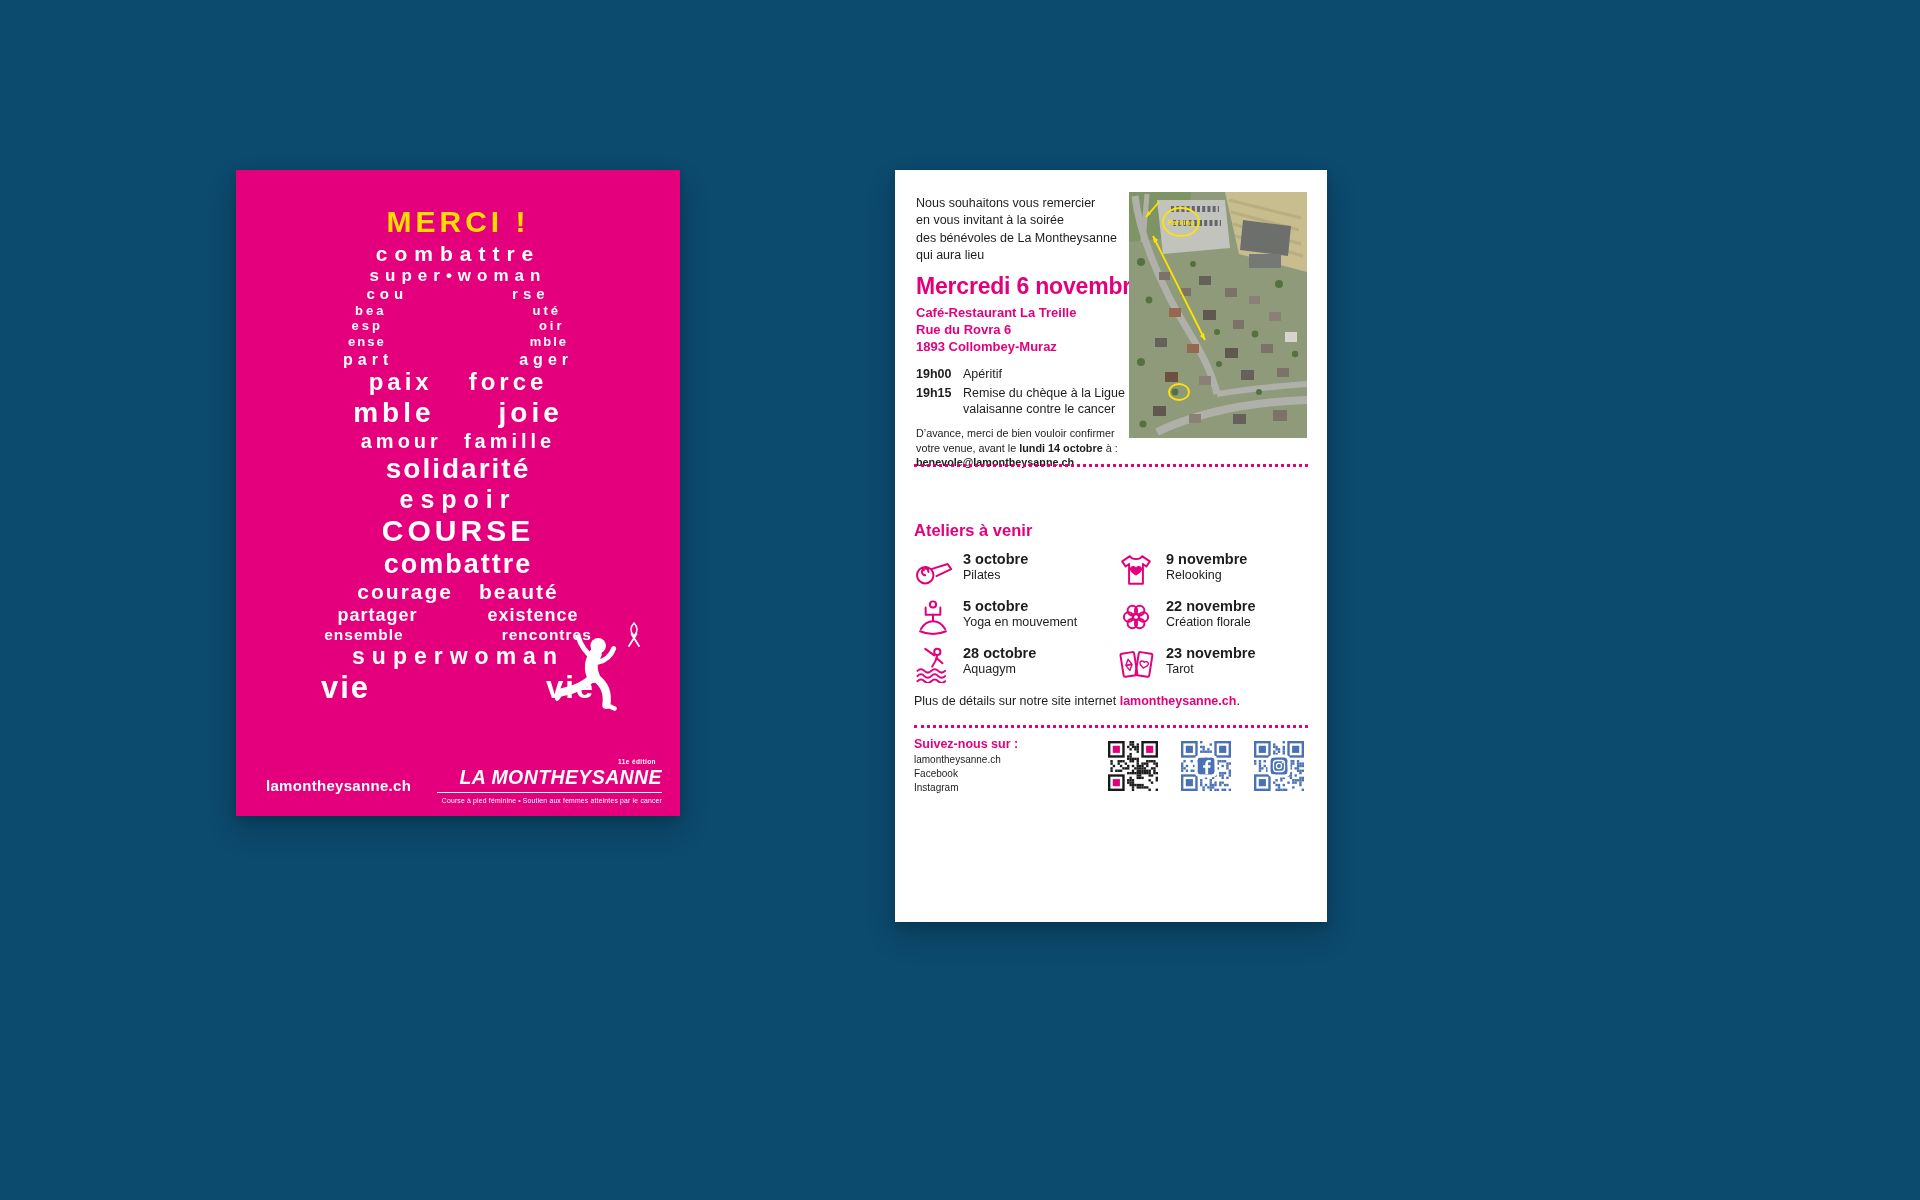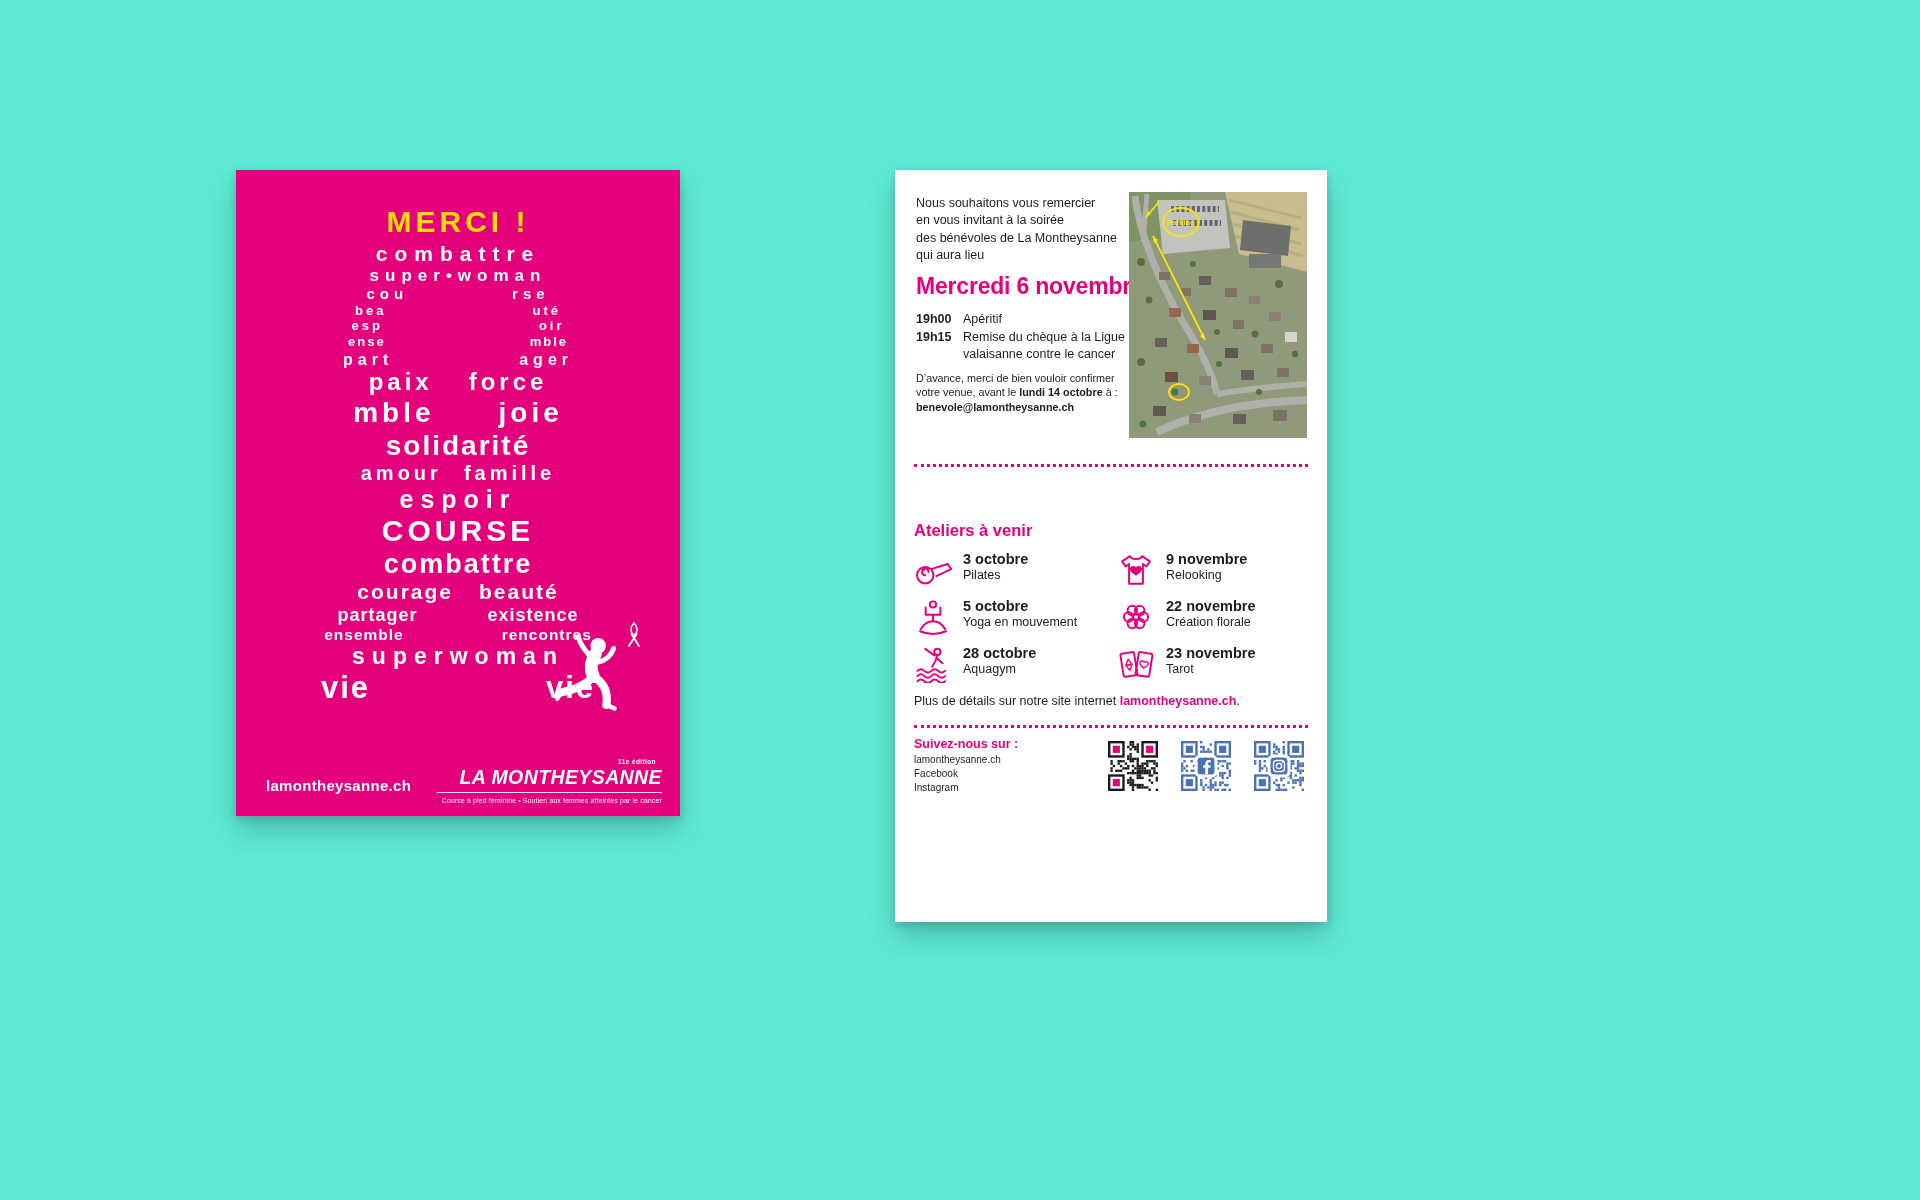--- a/index.html
+++ b/index.html
@@ -1,18 +1,18 @@
 <!DOCTYPE html>
 <html><head>
 <meta charset="utf-8">
 <style>
   * { box-sizing: border-box; margin: 0; padding: 0; }
   html,body { width:100%; height:100%; }
   body { font-family: "Liberation Sans", sans-serif; background:#ededec; }
-  .stage { position:relative; width:1920px; height:1200px; background:#5eead4; overflow:hidden; }
+  .stage { position:relative; width:1920px; height:1200px; background:#0c4a6e; overflow:hidden; }
 
   .flyer { position:absolute; box-shadow: 0 14px 28px rgba(0,0,0,.20), 0 3px 8px rgba(0,0,0,.14); }
 
   
   .flyer-left { left:236px; top:170px; width:444px; height:646px; background:#e4007c; color:#fff; }
   .cloud { position:absolute; left:0; top:34px; width:100%; text-align:center; font-weight:700; }
   .cloud .row { display:flex; justify-content:center; align-items:baseline; white-space:nowrap; line-height:1.12; margin:1px 0; }
   .row span { display:inline-block; }
   .merci   { color:#ffdc00; font-size:30px; letter-spacing:4px; margin-bottom:3px !important; }
   .c1  { font-size:21px;   letter-spacing:7px; }
@@ -130,26 +130,26 @@
           <span>ager</span>
         </div>
       <div class="row c8">
           <span>paix</span>
           <span>force</span>
         </div>
       <div class="row c9">
           <span>mble</span>
           <span>joie</span>
         </div>
-      <div class="row c11">
-          <span>solidarité</span>
-        </div>
       <div class="row c10">
           <span>amour</span>
           <span>famille</span>
+        </div>
+      <div class="row c11">
+          <span>solidarité</span>
         </div>
       <div class="row c12">
           <span>espoir</span>
         </div>
       <div class="row c13">
           <span>COURSE</span>
         </div>
       <div class="row c14">
           <span>combattre</span>
         </div>
@@ -204,20 +204,25 @@
   <section class="flyer flyer-right">
 
     <div class="rf-left-col">
       <div class="rf-intro">
         <div>Nous souhaitons vous remercier</div>
         <div>en vous invitant à la soirée</div>
         <div>des bénévoles de La Montheysanne</div>
         <div>qui aura lieu</div>
       </div>
       <h1 class="rf-date">Mercredi 6 novembre</h1>
+      <div class="rf-venue">
+        <div>Café-Restaurant La Treille</div>
+        <div>Rue du Rovra 6</div>
+        <div>1893 Collombey-Muraz</div>
+      </div>
       <div class="rf-schedule">
         <div class="sched-row">
           <span class="sched-time">19h00</span>
           <span class="sched-act">Apéritif</span>
         </div>
         <div class="sched-row">
           <span class="sched-time">19h15</span>
           <span class="sched-act">Remise du chèque à la Ligue valaisanne contre le cancer</span>
         </div>
       </div>

